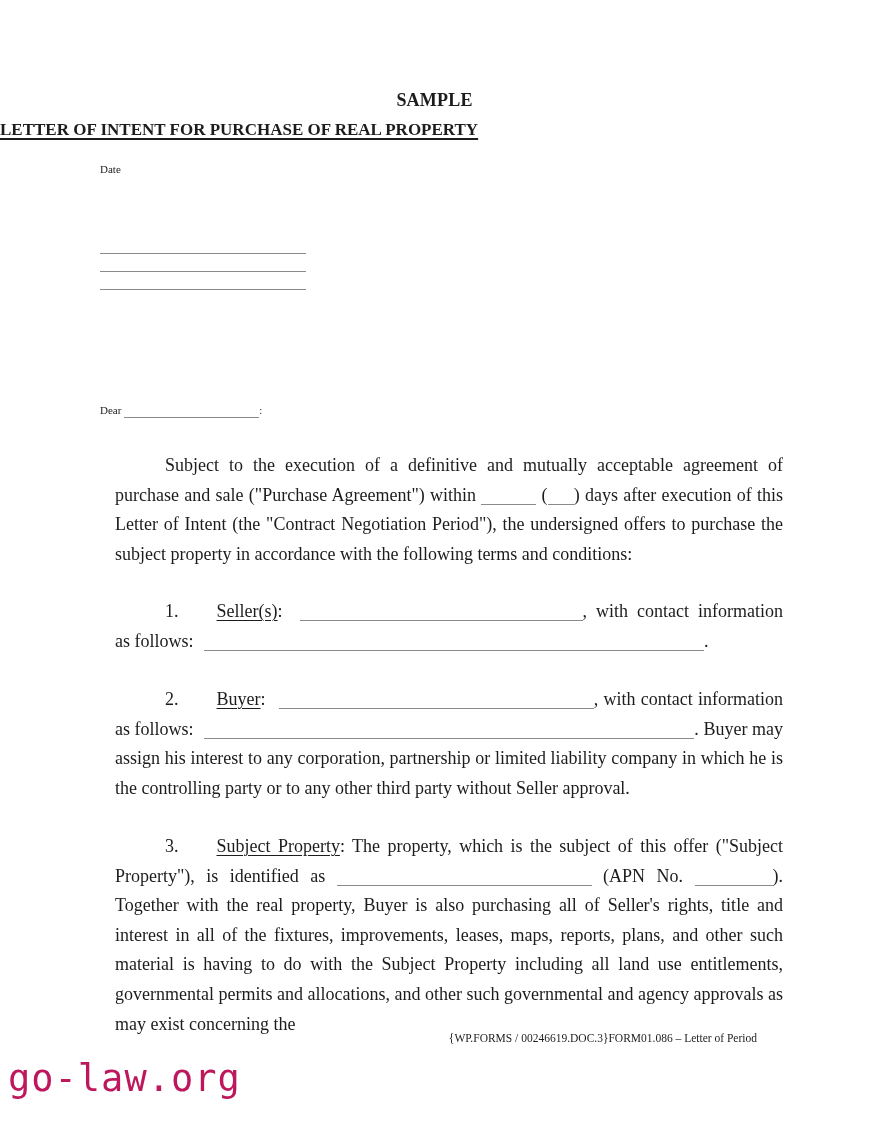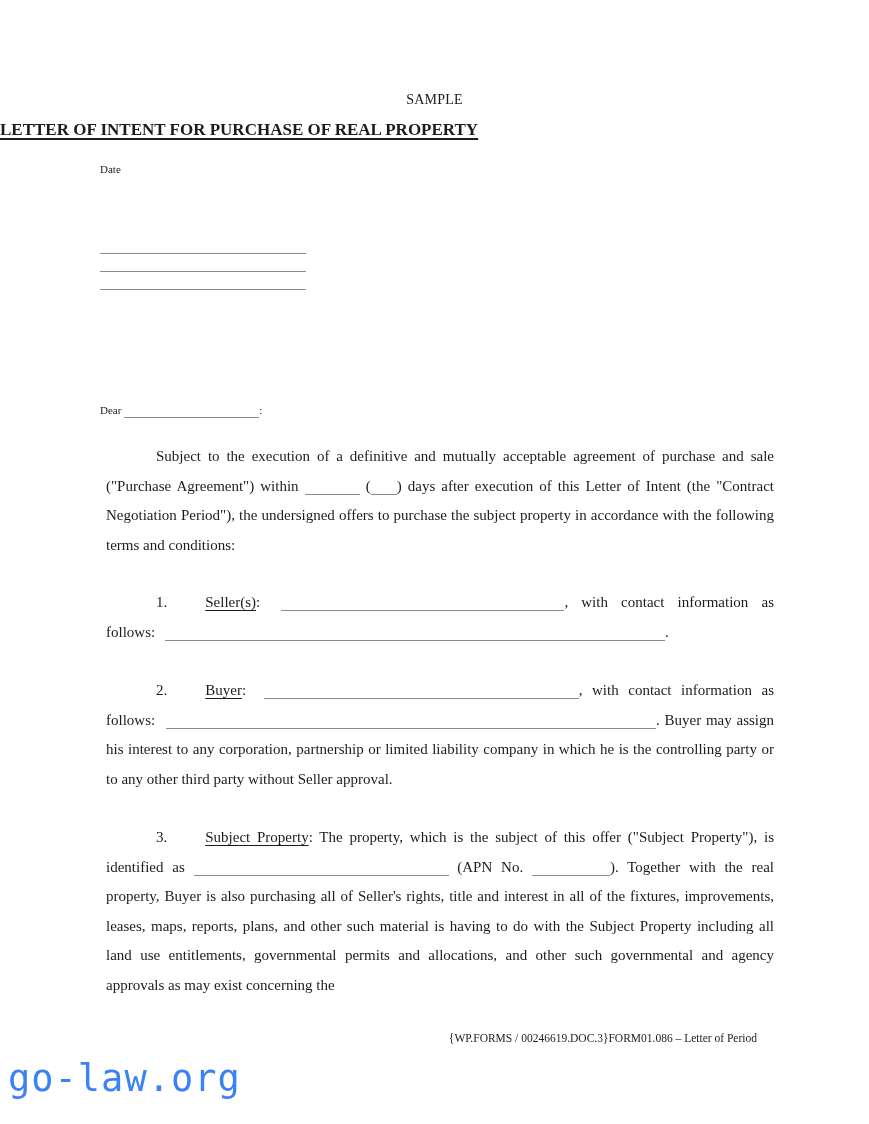--- a/index.html
+++ b/index.html
@@ -8,21 +8,21 @@
     width:869px;height:1124px;
     background:#ffffff;
     font-family:"Liberation Serif", serif;
     color:#1c1c1c;
     overflow:hidden;
     margin:0 auto;
   }
   .abs{position:absolute;}
   .sample{
     top:89px;left:0;width:100%;
-    text-align:center;font-weight:normal;font-size:14px;line-height:22px;
+    text-align:center;font-weight:bold;font-size:18px;line-height:22px;
     letter-spacing:.2px;
   }
   .main-title{
     top:119px;left:0;width:100%;
     text-align:left;font-weight:bold;font-size:17px;line-height:22px;
   }
   .main-title .title-text{
     text-decoration:underline;
     text-decoration-thickness:1.5px;
     text-underline-offset:3px;
@@ -32,24 +32,24 @@
   .addr-line{
     width:206px;height:17px;
     border-bottom:1.5px solid #8a8a8a;
   }
   .re-block{top:303px;left:100px;display:flex;font-size:16.5px;}
   .re-label{width:53px;line-height:19.8px;}
   .re-lines div{line-height:19.8px;}
   .salutation{top:399px;left:100px;font-size:11px;line-height:22px;}
   .para{
     left:100px;width:668px;
-    font-size:15px;line-height:29.6px;
+    font-size:18px;line-height:29.6px;
     text-align:justify;
     text-indent:50px;
-    margin:6px;
+    margin:15px;
   }
   .intro{top:436px;}
   .item-1{top:582px;}
   .item-2{top:670px;}
   .item-3{top:817px;}
   .blank{
     display:inline-block;
     height:14px;
     vertical-align:-4px;
     border-bottom:1.5px solid #8a8a8a;
@@ -64,21 +64,21 @@
   .page-footer{
     top:1031px;left:100px;right:112px;
     display:flex;justify-content:flex-end;
     font-size:11.5px;line-height:15px;
   }
   .watermark{
     top:1056px;left:8px;
     font-family:"DejaVu Sans Mono", monospace;
     font-size:37px;line-height:46px;
     letter-spacing:1px;
-    color:#3b82f6;
+    color:#be185d;
   }
 </style>
 </head>
 <body>
 
 <div class="page">
 
   <div class="abs sample">SAMPLE</div>
 
   <div class="abs main-title">

